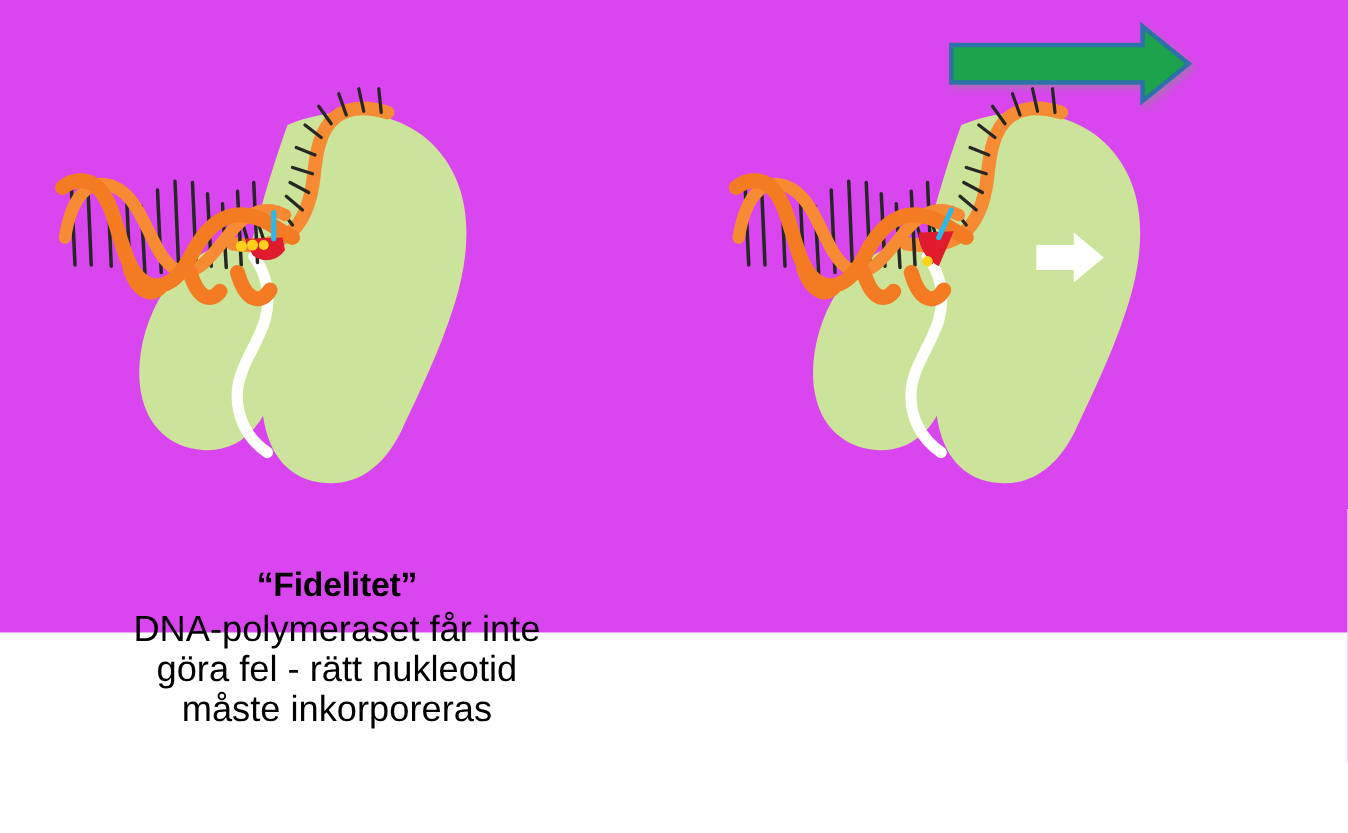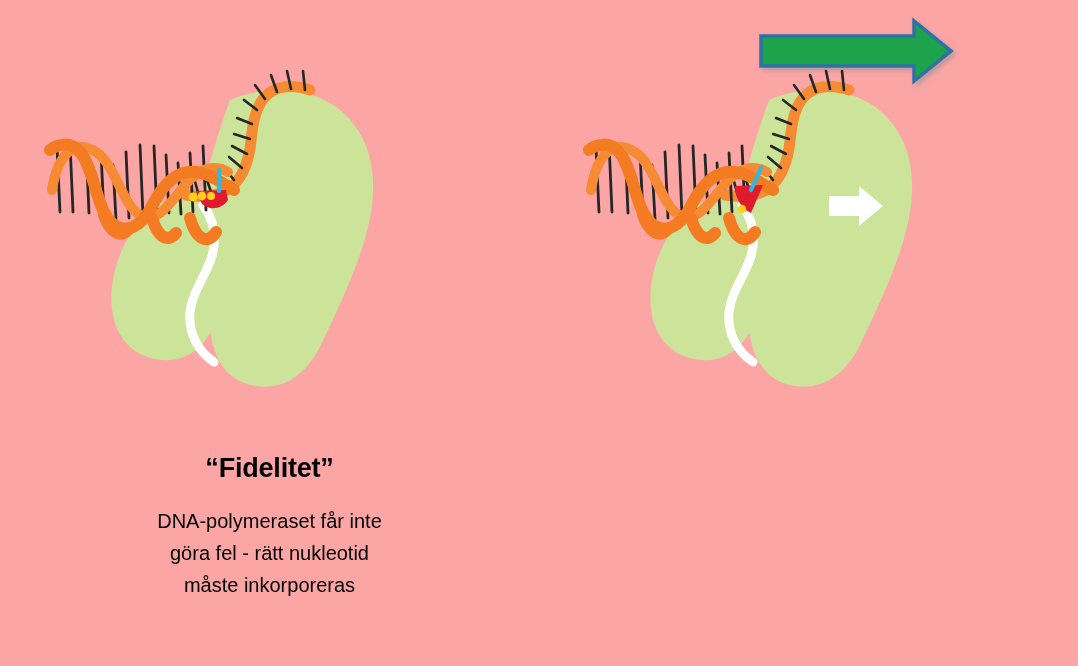--- a/index.html
+++ b/index.html
@@ -10,22 +10,22 @@
   body {
     width: 1078px;
     height: 666px;
     font-family: "Liberation Sans", sans-serif;
     color: #000000;
     overflow: hidden;
   }
   .slide {
     position: relative;
     width: 1078px;
-    height: 666px;
-    background: #fca5a5;
+    height: 506px;
+    background: #d946ef;
   }
   .panel {
     position: absolute;
     top: 0;
     width: 539px;
     height: 666px;
   }
   .panel-left  { left: 0; }
   .panel-right { left: 539px; }
 
@@ -48,25 +48,25 @@
     text-align: center;
   }
   .caption-title {
     font-size: 27px;
     font-weight: bold;
     line-height: 40px;
     letter-spacing: -0.2px;
     color: #000000;
   }
   .caption-body {
-    font-size: 20px;
+    font-size: 29px;
     font-weight: normal;
     line-height: 32px;
     color: #000000;
-    margin-top: 17px;
+    margin-top: 0;
     white-space: pre-line;
   }
 </style>
 </head>
 <body>
 
 <div class="slide">
 
   <div class="panel panel-left">
 

